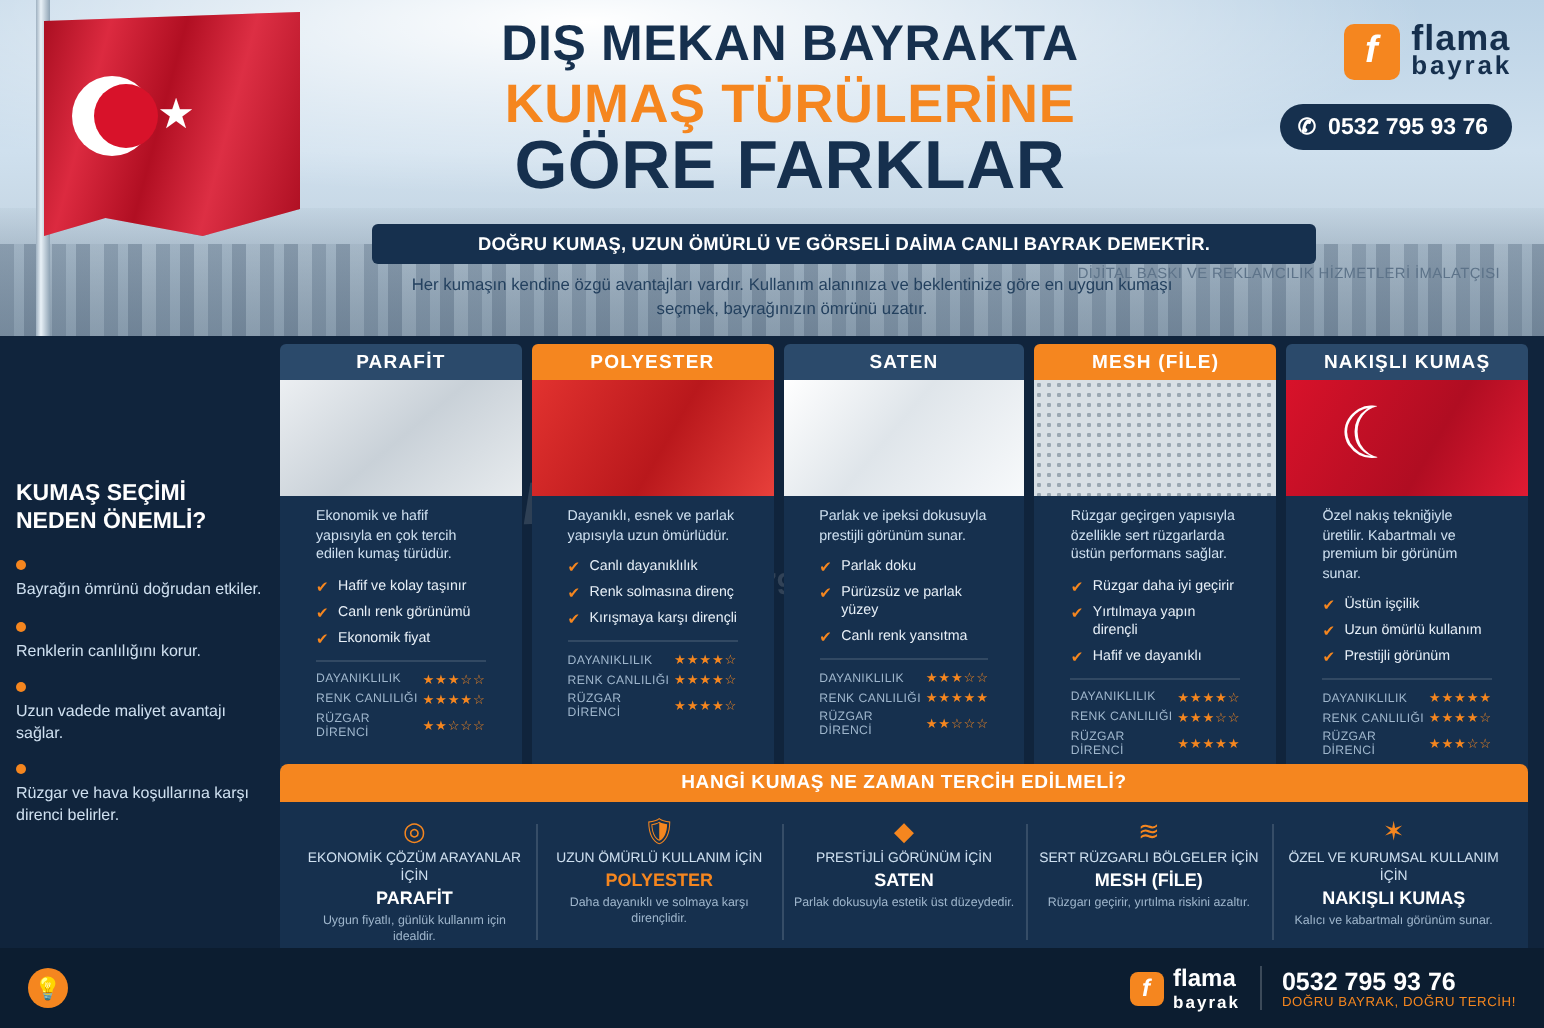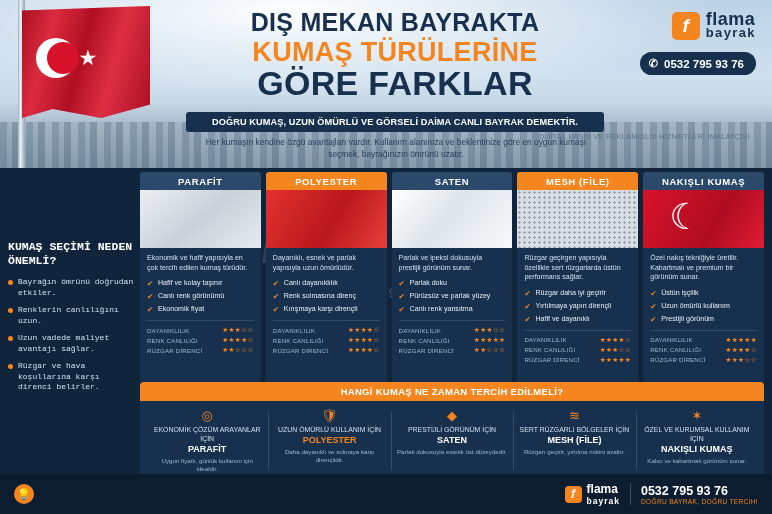--- a/index.html
+++ b/index.html
@@ -66,21 +66,21 @@
 
   .hero-title {
     position: absolute; left: 180px; top: 8px; width: 430px; text-align: center;
     color: #16304e; font-weight: 800; letter-spacing: .3px;
   }
   .hero-title .l1 { font-size: 25px; line-height: 29px; }
   .hero-title .l2 { font-size: 27px; line-height: 31px; color: #f5861f; }
   .hero-title .l3 { font-size: 34px; line-height: 30px; }
 
   .hero-sub {
-    position: absolute; left: 186px; top: 112px; width: 418px;
+    position: absolute; left: 186px; top: 112px; width: 472px;
     background: #16304e; color: #fff; font-size: 9.2px; font-weight: 700;
     text-align: center; padding: 5px 6px; border-radius: 3px; letter-spacing: .1px;
   }
   .hero-note {
     position: absolute; left: 196px; top: 136px; width: 400px; text-align: center;
     color: #24415f; font-size: 8.4px; line-height: 12px;
   }
 
   .brand {
     position: absolute; right: 16px; top: 12px; display: flex; align-items: center; gap: 6px;
@@ -113,27 +113,27 @@
   }
   .watermark2 {
     position: absolute; left: 300px; top: 284px; font-size: 15px; font-weight: 700;
     color: rgba(255,255,255,.14); pointer-events: none;
   }
 
   
   .left-panel {
     position: absolute; left: 8px; top: 240px; width: 128px; height: 140px;
     color: #fff;
-    font-family: Liberation Mono, monospace;
   }
   .left-title { font-size: 11.5px; font-weight: 800; line-height: 14px; color: #fff; }
   .left-list { margin-top: 9px; }
   .left-item {
     display: flex; gap: 5px; font-size: 8px; line-height: 10.5px; color: #cfe0f0;
     margin-bottom: 7px;
+    flex-direction: column;
   }
   .bullet {
     width: 5px; height: 5px; border-radius: 50%; background: #f5861f;
     margin-top: 3px; flex: 0 0 5px;
   }
 
   
   .cards {
     position: absolute; left: 140px; top: 172px; width: 624px;
     display: flex; gap: 5px;
@@ -153,21 +153,21 @@
   .img-mesh {
     background: #d8dfe5;
     background-image: radial-gradient(#9aa7b2 1px, transparent 1.2px);
     background-size: 5px 5px;
   }
   .img-nakis { background: linear-gradient(120deg,#d8122a,#b00d22 60%,#e01b33); position: relative; }
   .img-nakis::after {
     content:"☾"; position: absolute; left: 26px; top: 6px; font-size: 36px; color: #fff;
   }
   .card-body {
-    background: #16304e; border-radius: 0 0 3px 3px; padding: 6px 7px 7px;
+    background: #16304e; border-radius: 0 0 3px 3px; padding: 6px 18px 7px;
     min-height: 148px;
   }
   .card-desc { font-size: 7.1px; line-height: 9.5px; color: #cfe0f0; margin-bottom: 6px; }
   .feat { display: flex; gap: 4px; align-items: flex-start; margin-bottom: 4px; }
   .feat .tick { color: #f5861f; font-size: 7.5px; line-height: 9px; flex: 0 0 7px; }
   .feat span.t { font-size: 7.1px; line-height: 9px; color: #e7eff7; }
   .ratings { margin-top: 6px; border-top: 1px solid rgba(255,255,255,.12); padding-top: 5px; }
   .rrow { display: flex; justify-content: space-between; align-items: center; margin-bottom: 2px; }
   .rlabel { font-size: 6.1px; color: #9fb6cc; letter-spacing: .2px; }
   .rstars { font-size: 6.6px; color: #f5861f; letter-spacing: .4px; }
@@ -262,21 +262,21 @@
 
   <div class="left-panel">
     <div class="left-title">KUMAŞ SEÇİMİ NEDEN ÖNEMLİ?</div>
     <div class="left-list">
       <div class="left-item">
         <span class="bullet"></span>
         <span>Bayrağın ömrünü doğrudan etkiler.</span>
       </div>
       <div class="left-item">
         <span class="bullet"></span>
-        <span>Renklerin canlılığını uzun.</span>
+        <span>Renklerin canlılığını korur.</span>
       </div>
       <div class="left-item">
         <span class="bullet"></span>
         <span>Uzun vadede maliyet avantajı sağlar.</span>
       </div>
       <div class="left-item">
         <span class="bullet"></span>
         <span>Rüzgar ve hava koşullarına karşı direnci belirler.</span>
       </div>
     </div>

